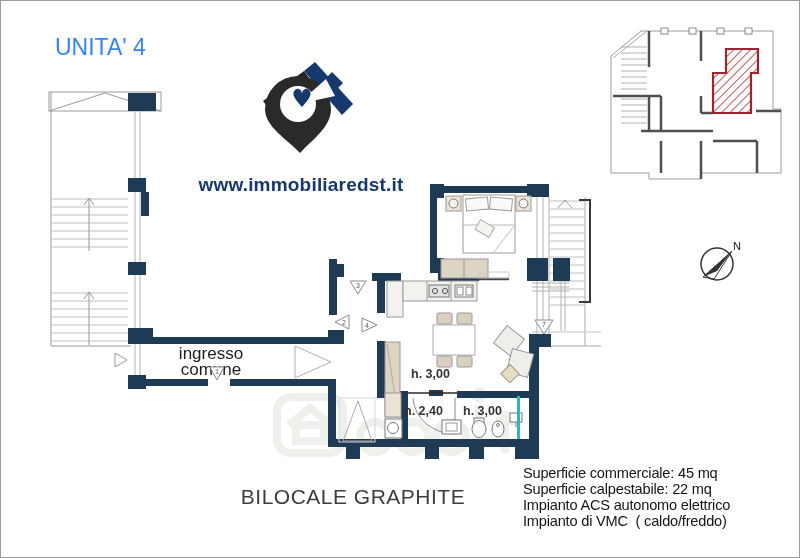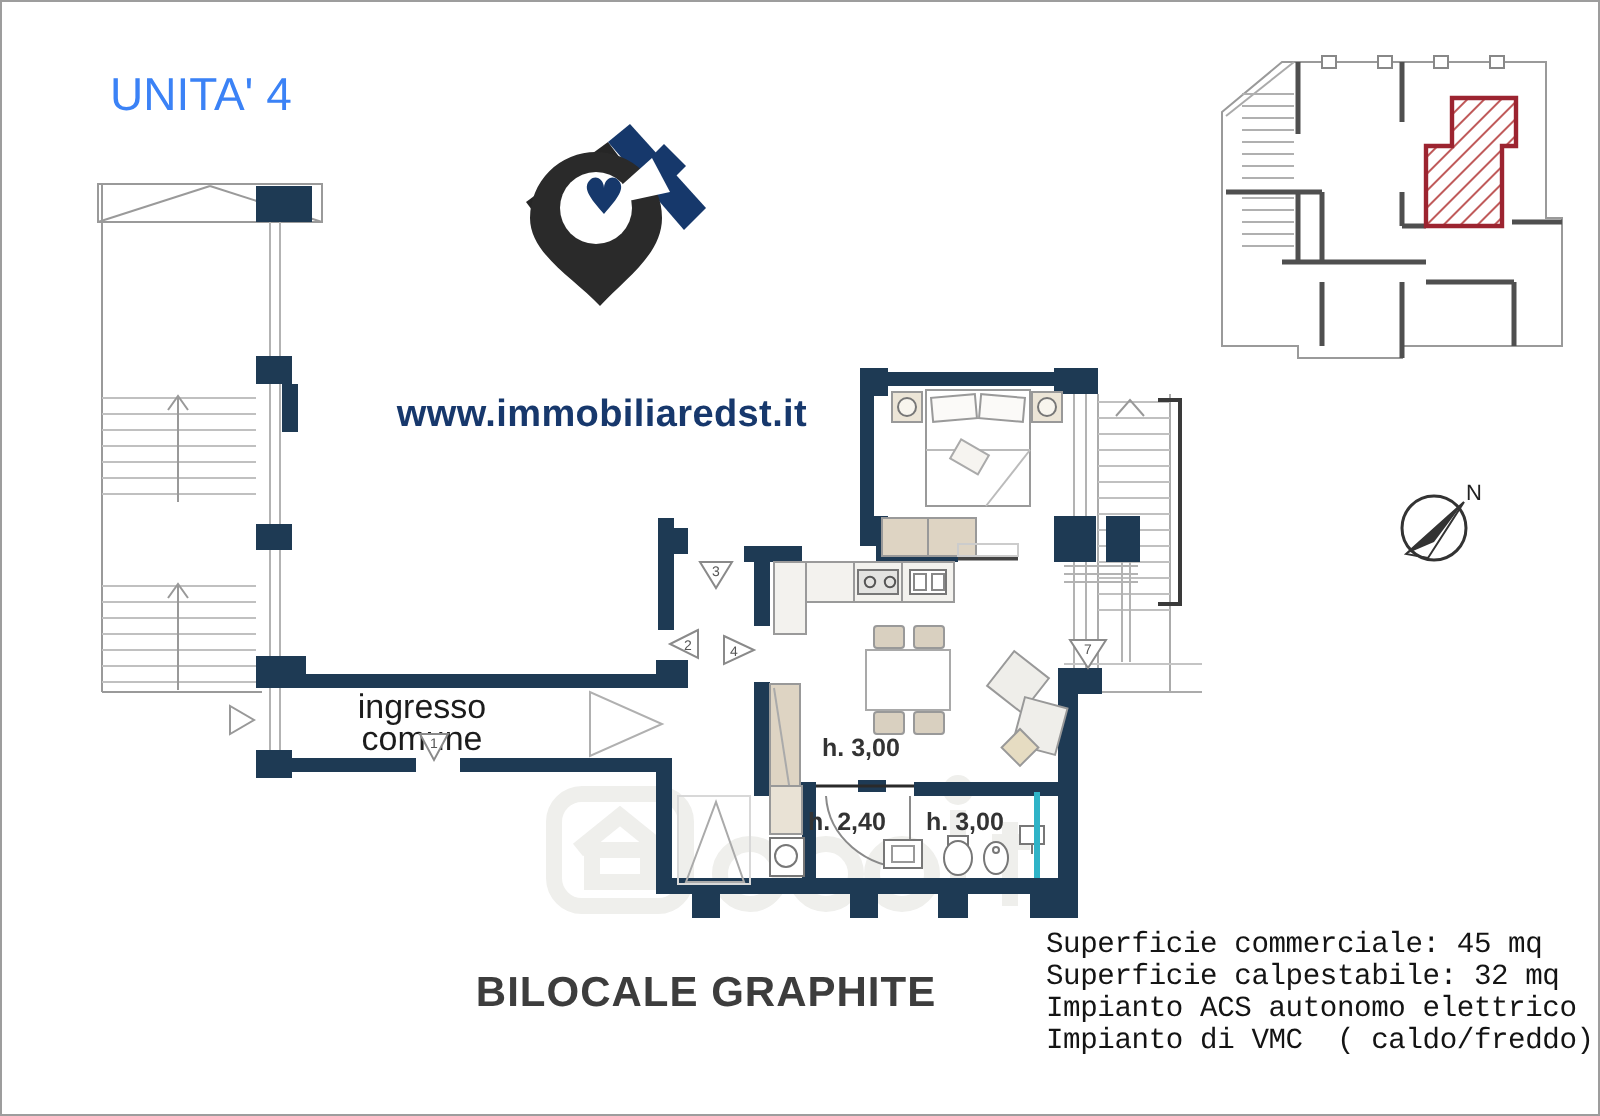--- a/index.html
+++ b/index.html
@@ -3,27 +3,27 @@
 <meta charset="utf-8">
 <style>
   html,body{margin:0;padding:0;background:#ffffff;}
   .canvas{
     position:relative;width:800px;height:558px;background:#fff;
     border:1px solid #9d9d9d;box-sizing:border-box;overflow:hidden;
     font-family:"Liberation Sans",sans-serif;
   }
   .plan-svg{position:absolute;left:0;top:0;width:800px;height:558px;}
   .unit{position:absolute;left:54px;top:8px;font-size:23px;color:#3b82f6;line-height:28px;margin-top:24px;}
-  .website{position:absolute;left:148px;top:196px;width:304px;text-align:center;
+  .website{position:absolute;left:148px;top:173px;width:304px;text-align:center;
     font-weight:bold;font-size:19px;color:#17386c;letter-spacing:.2px;}
   .plan-title{position:absolute;left:202px;top:484px;width:300px;text-align:center;
-    font-weight:bold;font-size:21px;color:#3d3d3d;letter-spacing:.5px;}
+    font-weight:normal;font-size:21px;color:#3d3d3d;letter-spacing:.5px;}
   .details{position:absolute;left:522px;top:464px;font-size:14.6px;line-height:16px;
     color:#141414;letter-spacing:-0.2px;}
-  .details div{white-space:pre;font-family:Liberation Mono, monospace;}
+  .details div{white-space:pre;}
   text{font-family:"Liberation Sans",sans-serif;}
   .lbl{font-size:12.5px;font-weight:bold;fill:#333;}
   .entr{font-size:17px;fill:#1c1c1c;}
   .mnum{font-size:7px;fill:#555;}
   .nlab{font-size:11px;fill:#222;}
 </style>
 </head>
 <body>
 
 <div class="canvas">
@@ -323,18 +323,18 @@
 <div class="unit">
   <div>UNITA' 4</div>
 </div>
 
 <div class="website">www.immobiliaredst.it</div>
 
 <div class="plan-title">BILOCALE GRAPHITE</div>
 
 <div class="details">
   <div>Superficie commerciale: 45 mq</div>
-  <div>Superficie calpestabile: 32 mq</div>
+  <div>Superficie calpestabile: 22 mq</div>
   <div>Impianto ACS autonomo elettrico</div>
   <div>Impianto di VMC  ( caldo/freddo)</div>
 </div>
 
 </div>
 
 </body></html>

